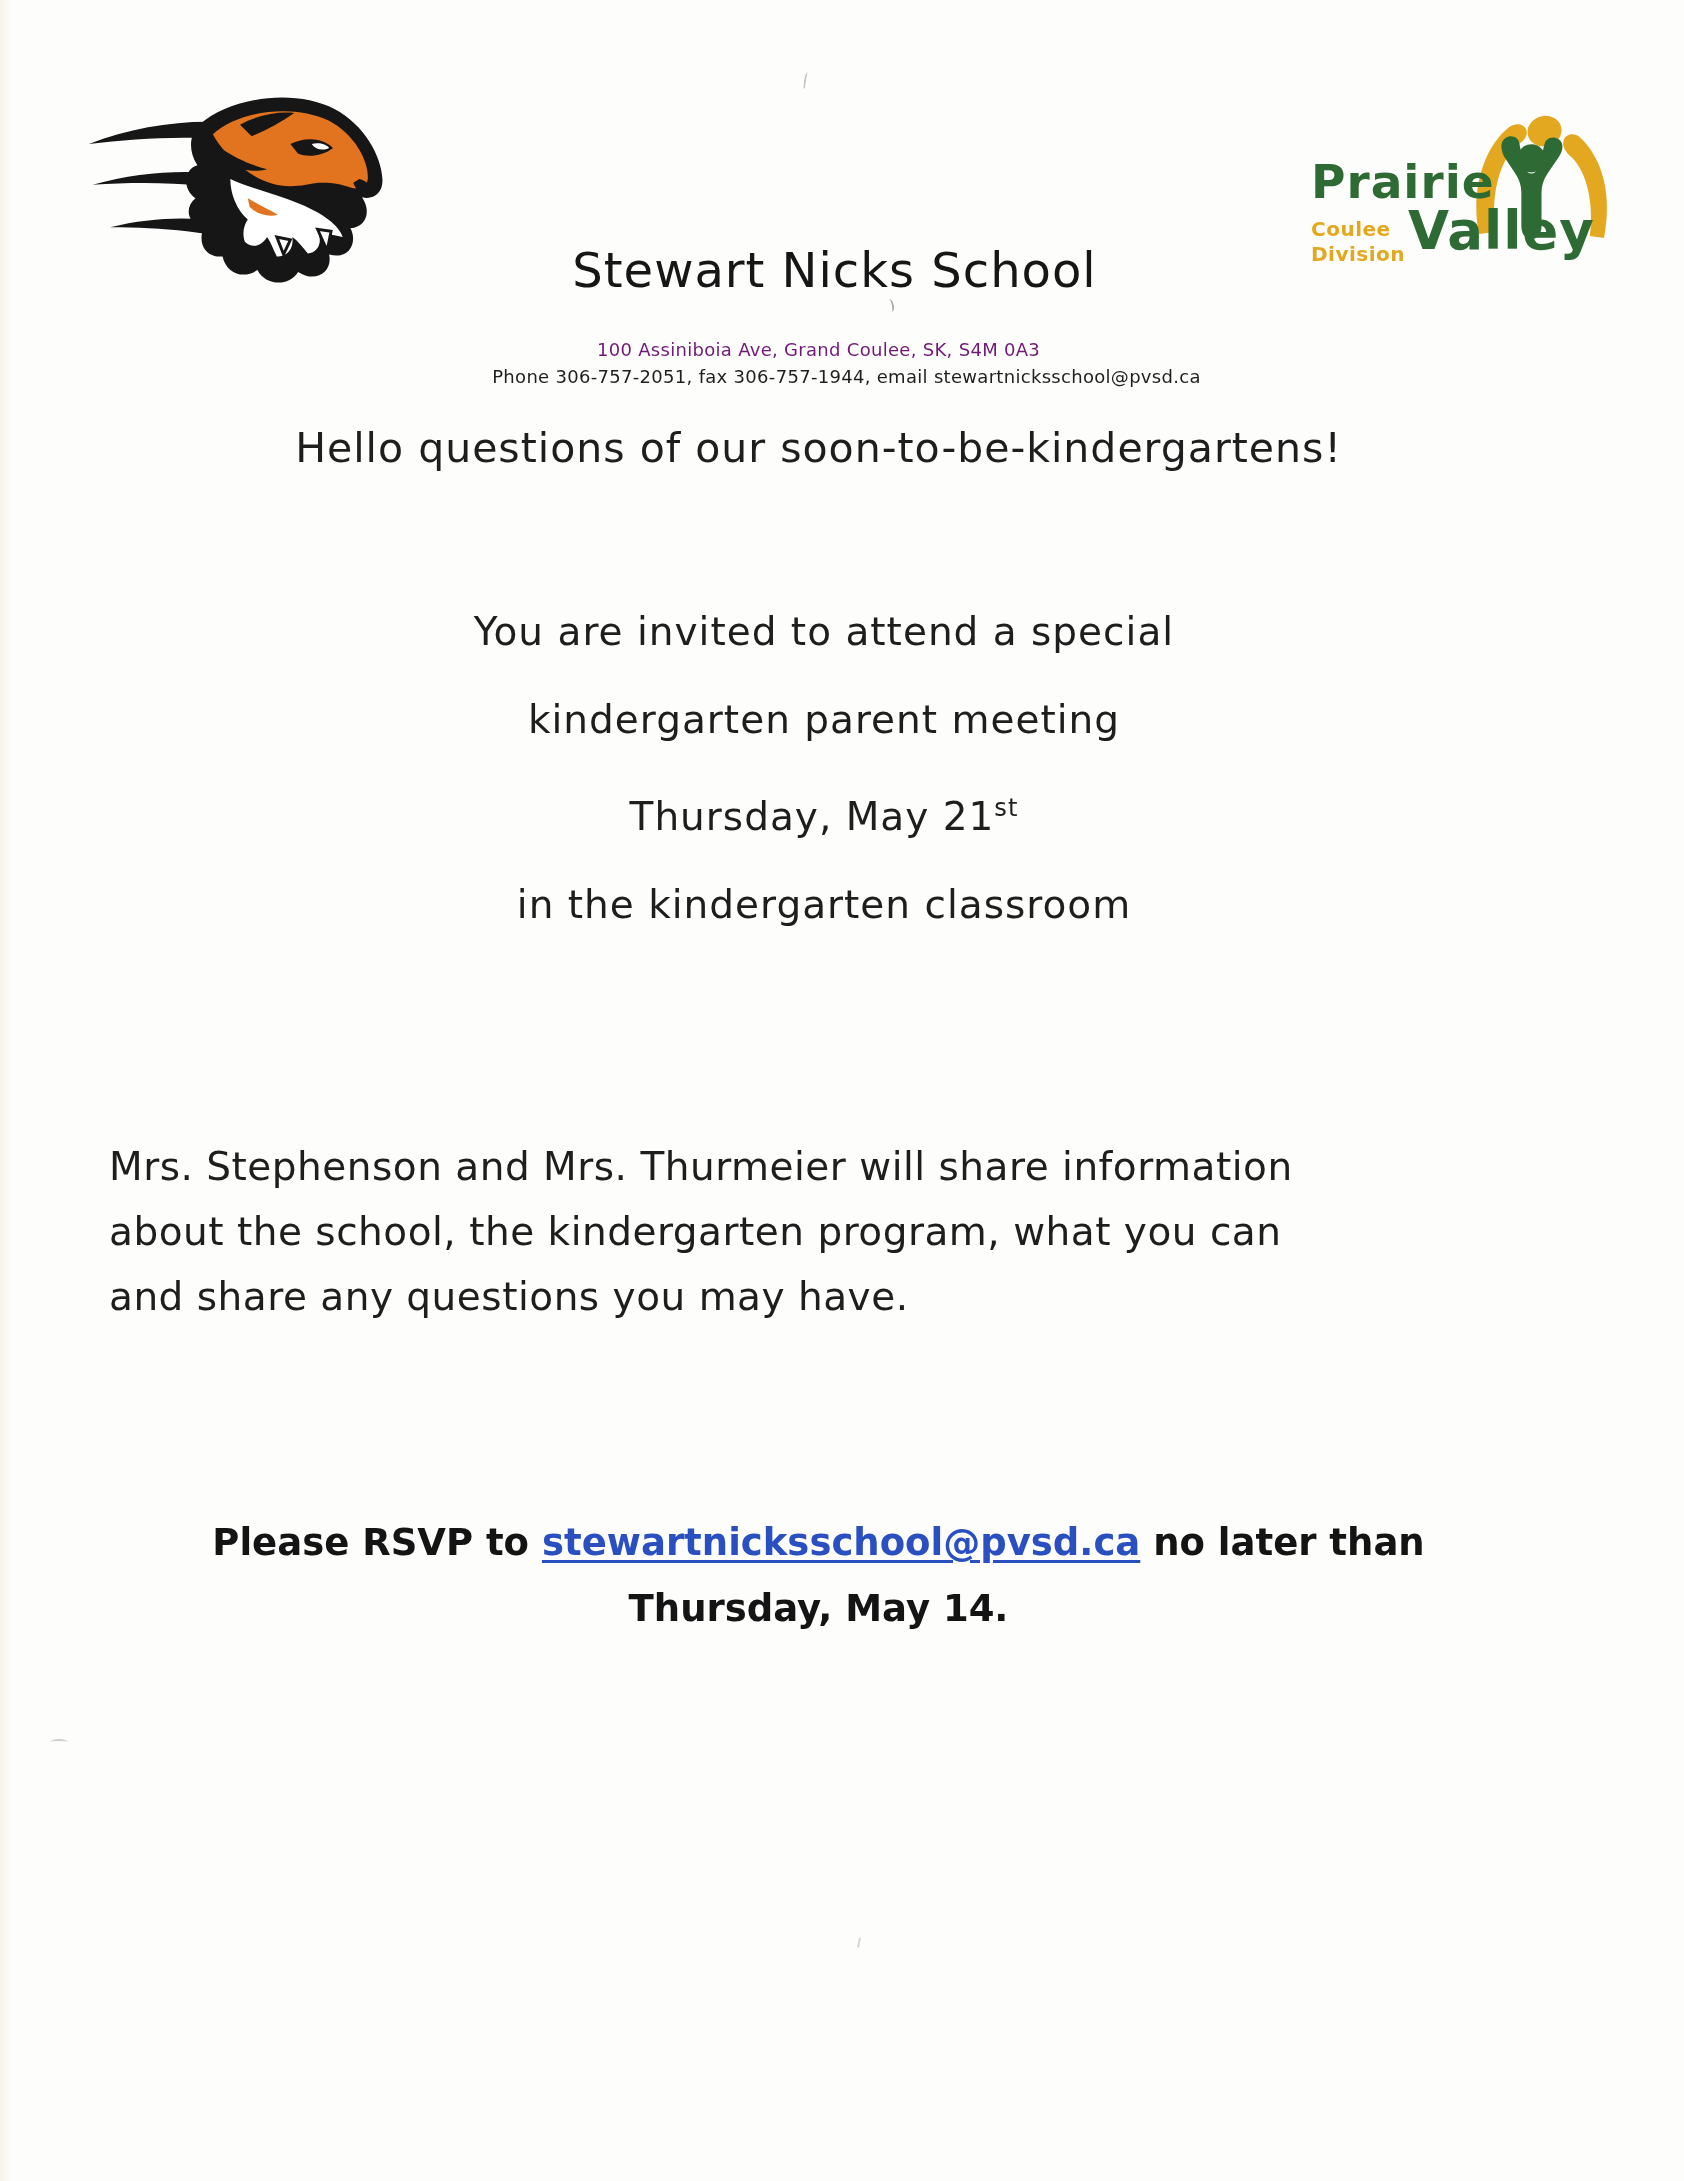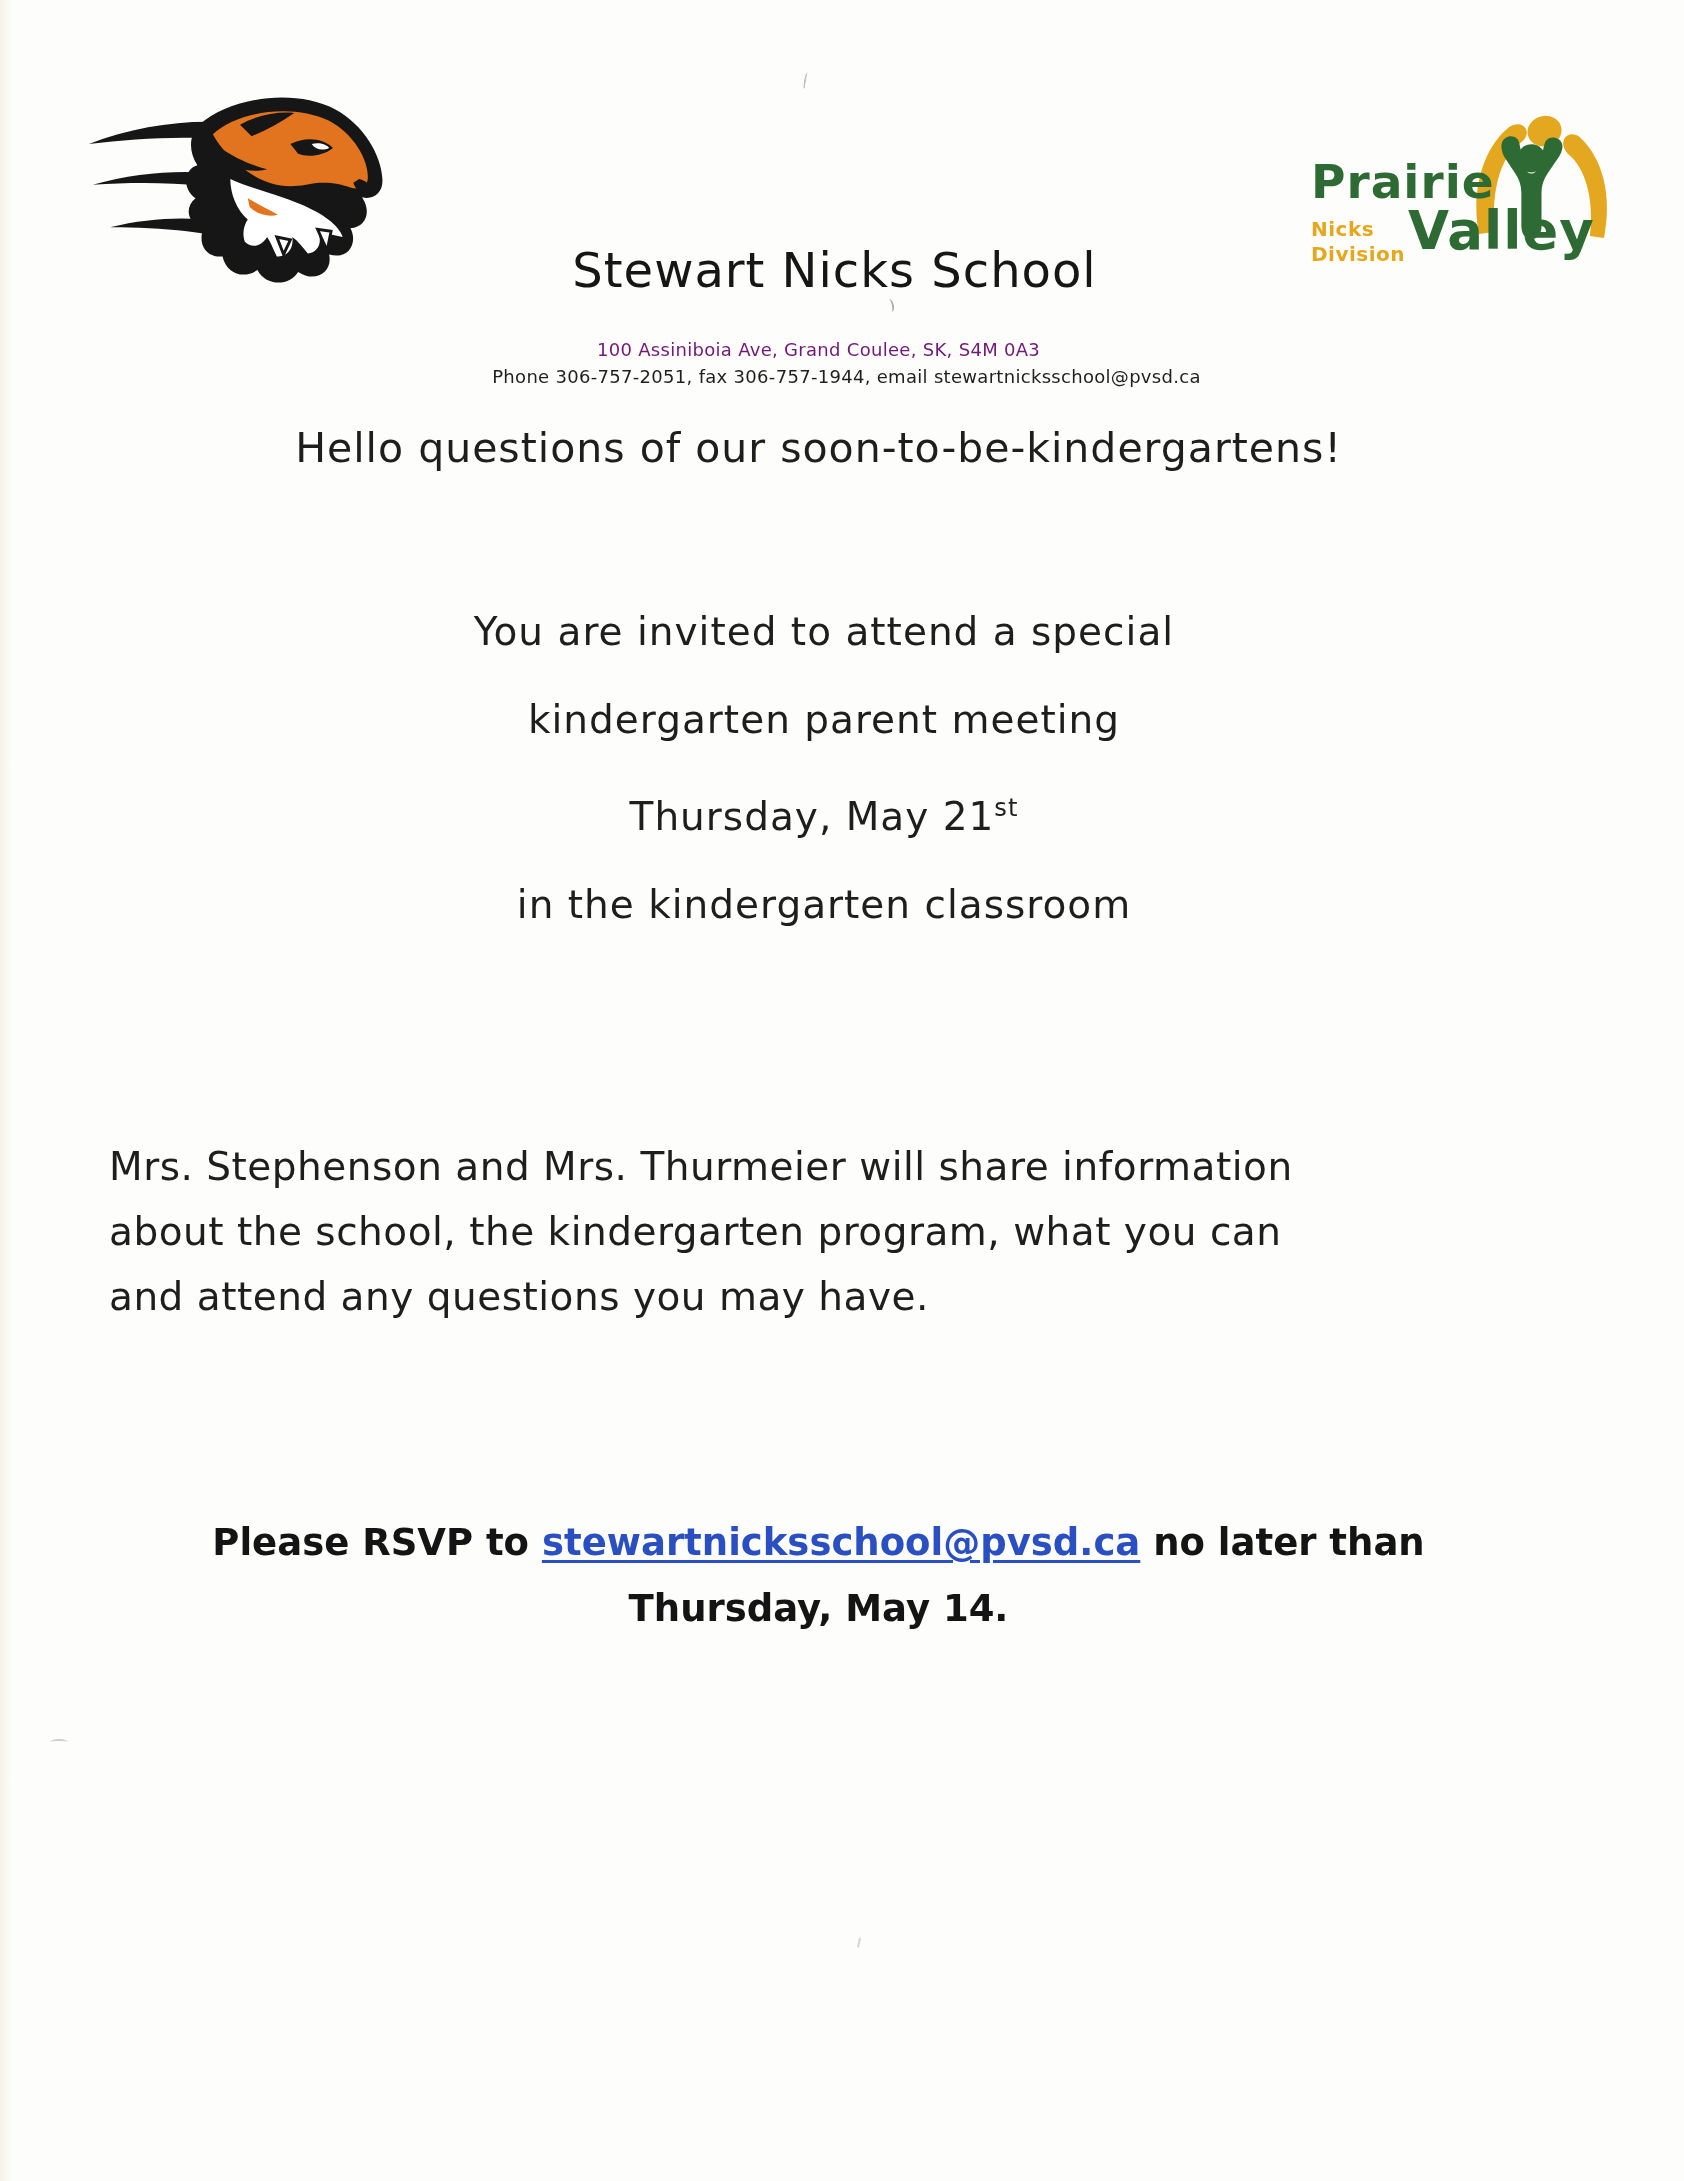--- a/index.html
+++ b/index.html
@@ -156,21 +156,21 @@
       <circle cx="60" cy="47" r="14" fill="#2e6a33"></circle>
       <path d="M34,27 C40,23 47,26 48,32 L52,52 C53,58 56,62 60,62 C64,62 67,58 68,52 L73,33
                C74,27 81,24 87,28 C93,32 91,40 87,46 L76,62 C72,68 70,74 70,81 L70,114
                C70,122 66,127 60,127 C54,127 50,122 50,114 L50,81 C50,74 48,68 44,62 L34,47
                C30,41 28,31 34,27 Z" fill="#2e6a33"></path>
     </svg>
     <div class="pv-text">
       <div class="pv-prairie">Prairie</div>
       <div class="pv-row">
         <div class="pv-sd">
-          <div>Nicks</div>
+          <div>Coulee</div>
           <div>Division</div>
         </div>
         <div class="pv-valley">Valley</div>
       </div>
     </div>
   </div>
 
   <h1 class="title">Stewart Nicks School</h1>
   <div class="address-line">100 Assiniboia Ave, Grand Coulee, SK, S4M 0A3</div>
   <div class="contact-line">Phone 306-757-2051, fax 306-757-1944, email stewartnicksschool@pvsd.ca</div>
@@ -180,21 +180,21 @@
   <div class="invite">
     <div class="line">You are invited to attend a special</div>
     <div class="line">kindergarten parent meeting</div>
     <div class="line"><span>Thursday, May 21</span><sup>st</sup></div>
     <div class="line">in the kindergarten classroom</div>
   </div>
 
   <div class="body-par">
     <div>Mrs. Stephenson and Mrs. Thurmeier will share information</div>
     <div>about the school, the kindergarten program, what you can</div>
-    <div>and attend any questions you may have.</div>
+    <div>and share any questions you may have.</div>
   </div>
 
   <div class="rsvp">
     <div><span>Please RSVP to </span><a class="email-link">stewartnicksschool@pvsd.ca</a><span> no later than</span></div>
     <div>Thursday, May 14.</div>
   </div>
 
   <div class="artifact a1"></div>
   <div class="artifact a2"></div>
   <div class="artifact a3"></div>

